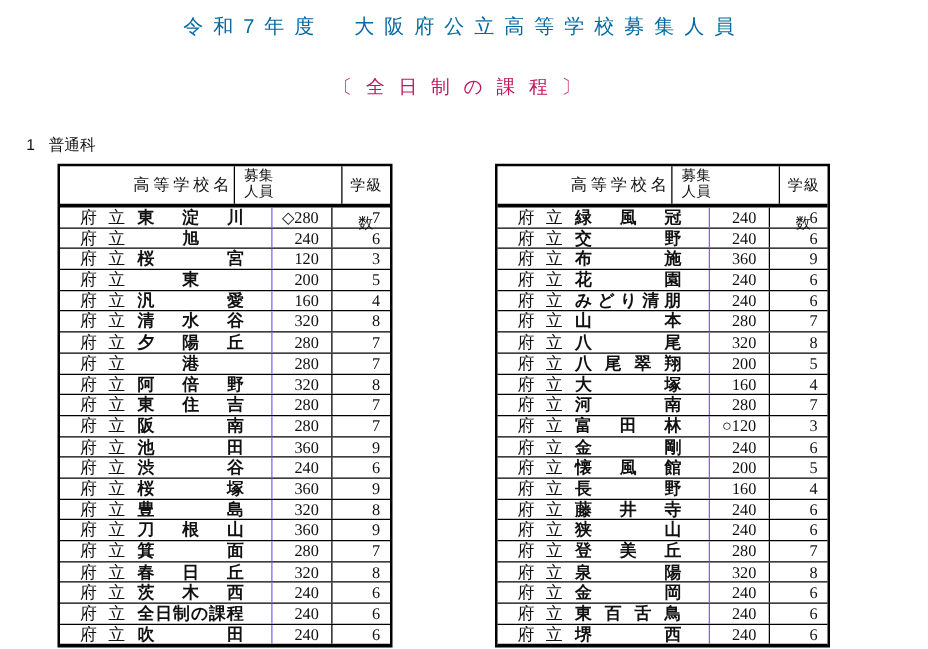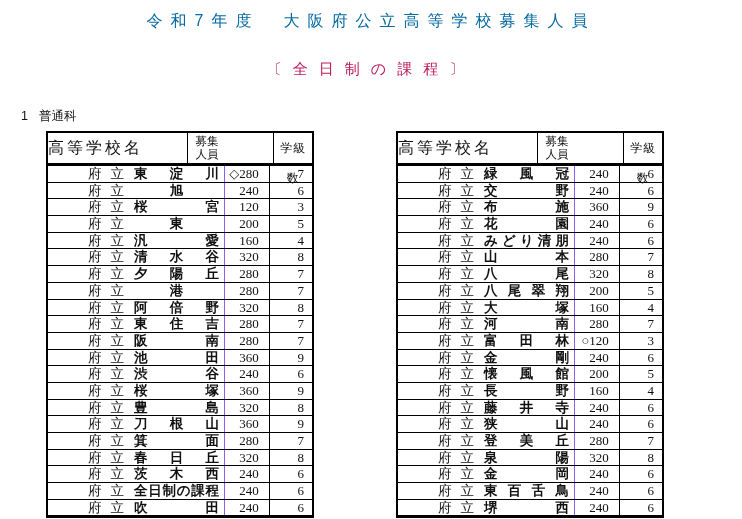--- a/index.html
+++ b/index.html
@@ -26,35 +26,35 @@
   .section-heading .sec-num { margin-right:11px; }
   .tbl {
     position:absolute; top:131px; width:264px;
     border:2px solid #000; background:#fff;
   }
   .tbl.left  { left:46px; }
   .tbl.right { left:396px; }
   .thead { display:flex; height:30px; border-bottom:3px solid #000; }
   .th { box-sizing:border-box; }
   .th.name {
-    width:169px; text-align:left; line-height:30px;
-    font-size:16px; letter-spacing:3px;
+    width:169px; text-align:right; line-height:30px;
+    font-size:13px; letter-spacing:3px;
   }
   .th.cap {
     width:48px; border-left:1px solid #000;
     display:flex; flex-direction:column; justify-content:center; align-items:center;
     font-size:11.5px; line-height:13px;
   }
   .th.cls {
     width:47px; border-left:1px solid #000; text-align:center;
     line-height:30px; font-size:12px; letter-spacing:1px;margin-left:47px;
   }
   .tr { display:flex; height:15.7px; line-height:15.7px; border-bottom:1px solid #000; }
   .td { box-sizing:border-box; overflow:hidden; }
-  .td.namecell { width:169px; display:flex; align-items:center; font-size:13.5px;margin-left:24px; }
+  .td.namecell { width:169px; display:flex; align-items:center; font-size:13.5px; }
   .pref { margin-left:16px; letter-spacing:9px; white-space:nowrap; flex:none; }
   .sname {
     width:85px; margin-left:1px; flex:none;
     text-align:justify; text-align-last:justify; white-space:nowrap;font-weight:bold;
   }
   .sname.single { text-align:center; text-align-last:center; }
   .td.cap {
     width:48px; border-left:1px solid #8b5cf6; text-align:right;
     padding-right:10px; font-size:13px; white-space:nowrap;
   }

